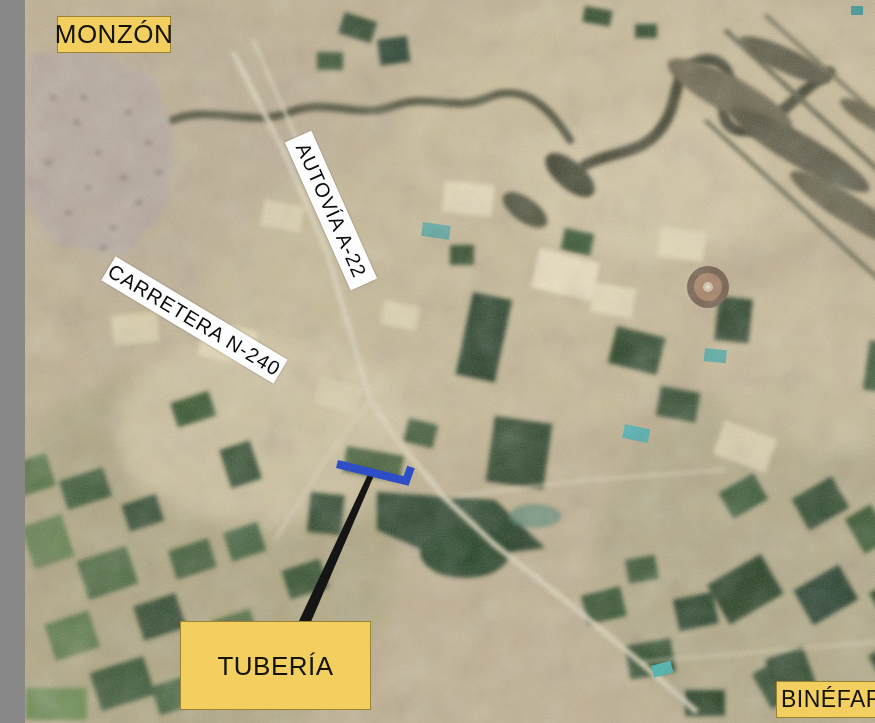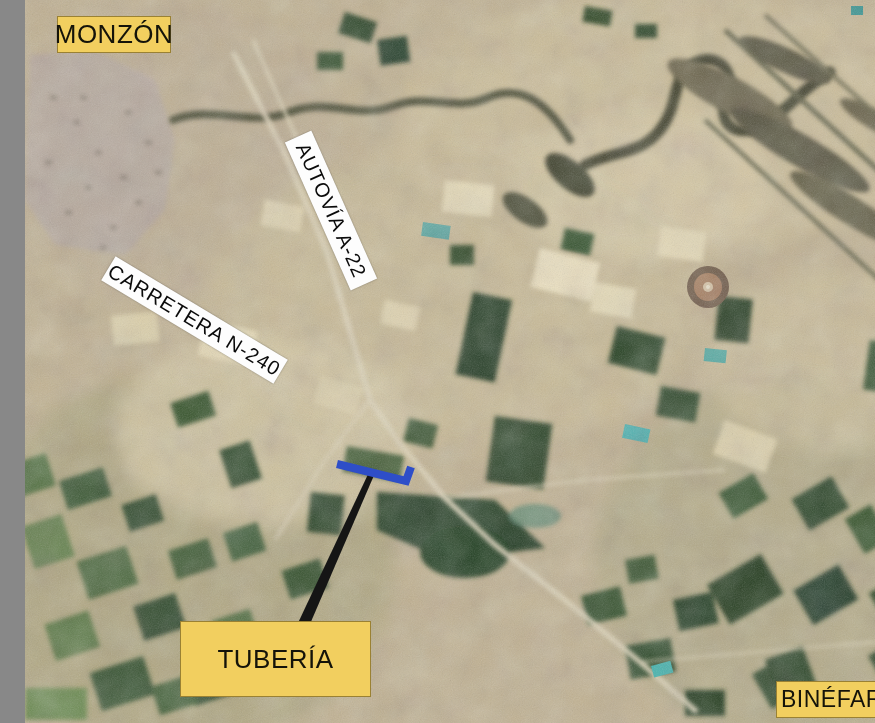--- a/index.html
+++ b/index.html
@@ -36,21 +36,21 @@
     color:#0a0a0a;
     display:flex;align-items:center;justify-content:center;
     box-sizing:border-box;
     letter-spacing:1px;
     white-space:nowrap;
     box-shadow:0 0 2px rgba(0,0,0,.35);
   }
   #label-monzon{left:32px;top:16px;width:114px;height:37px;font-size:26px;}
   #label-binefar{left:751px;top:681px;width:112px;height:37px;font-size:23px;}
   #label-tuberia{
-    left:155px;top:621px;width:191px;height:76px;
+    left:155px;top:621px;width:191px;height:89px;
     font-size:26px;line-height:34px;text-align:center;
     flex-direction:column;justify-content:center;
   }
   #label-autovia{
     left:225px;top:196px;width:162px;height:29px;font-size:20px;
     transform:rotate(66deg);
   }
   #label-carretera{
     left:69px;top:306px;width:201px;height:28px;font-size:20px;
     transform:rotate(31deg);

